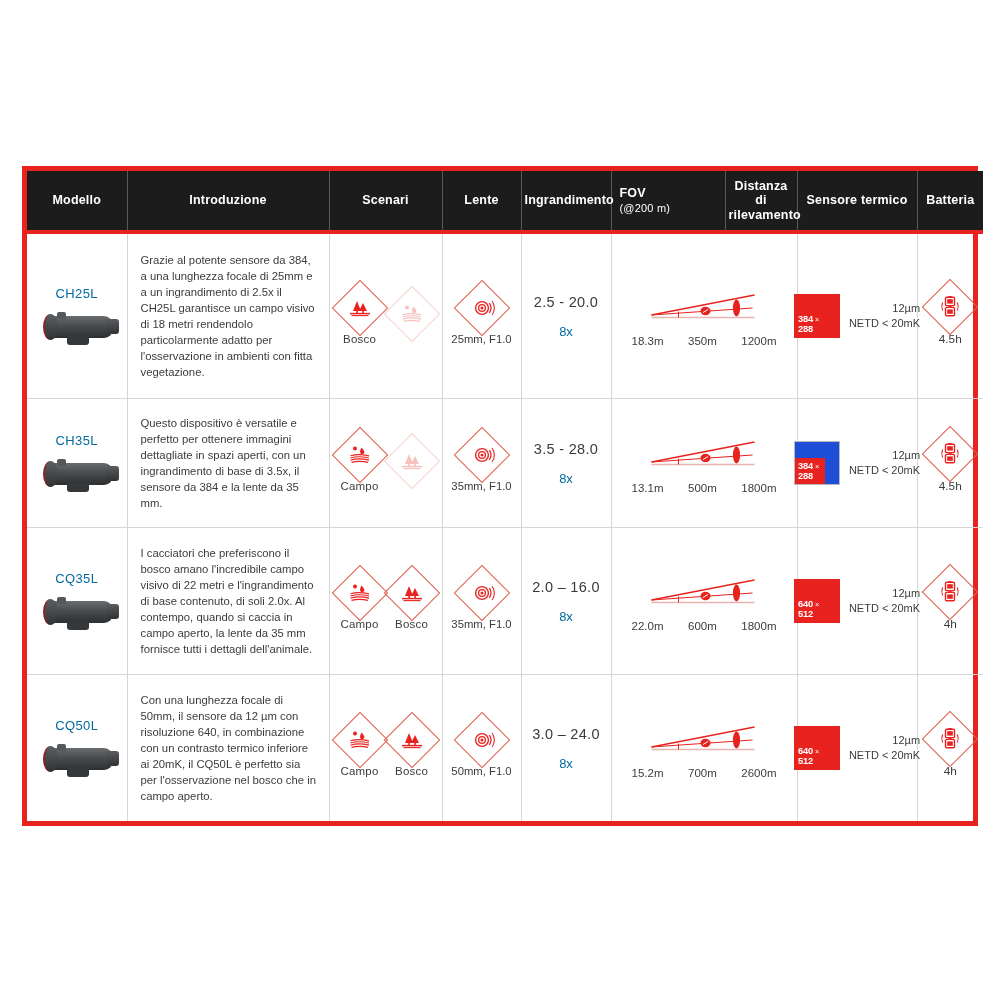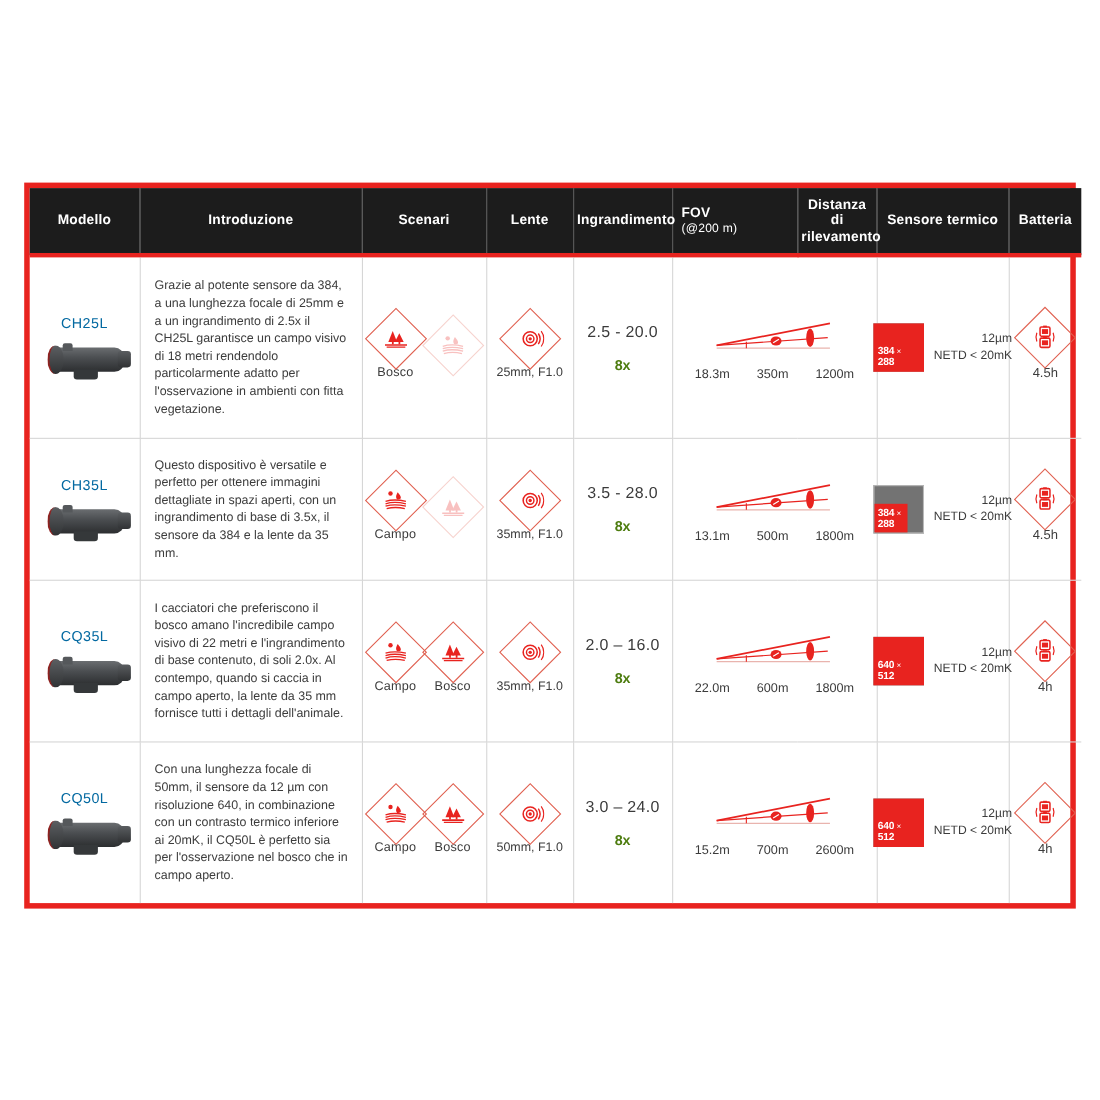--- a/index.html
+++ b/index.html
@@ -162,23 +162,22 @@
 
   
   .mag-range {
     font-size: 14.5px;
     color: #3a3a3a;
     letter-spacing: .3px;
     white-space: nowrap;
   }
   .mag-zoom {
     font-size: 13px;
-    color: #4d7c0f;
+    color: #0369a1;
     margin-top: 14px;
-    font-weight: bold;
   }
 
   
   .fovcell { padding: 4px 16px !important; }
   .fovdiag { width: 100%; }
   .fovnums {
     display: flex;
     justify-content: space-between;
     font-size: 11.5px;
     color: #3c3c3c;
@@ -190,21 +189,21 @@
   .sens-wrap {
     display: flex;
     align-items: center;
     justify-content: center;
     gap: 9px;
   }
   .sens-box {
     position: relative;
     width: 46px; height: 44px;
     border: 1.3px solid #b9b9b9;
-    background: #737373;
+    background: #1d4ed8;
     flex: 0 0 auto;
   }
   .sens-fill {
     position: absolute;
     left: 0; bottom: 0;
     background: #e8231f;
   }
   .sens-fill.small { width: 30px; height: 26px; }
   .sens-fill.full  { width: 100%; height: 100%; left:-1px; bottom:-1px; width:calc(100% + 2px); height:calc(100% + 2px); }
   .sens-res {

